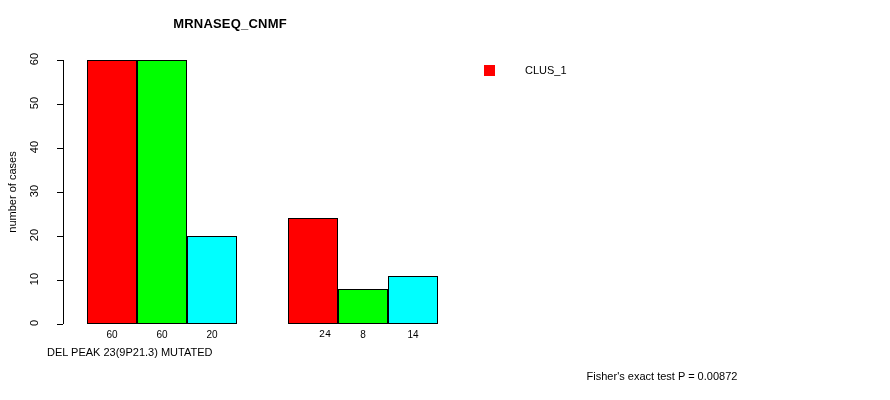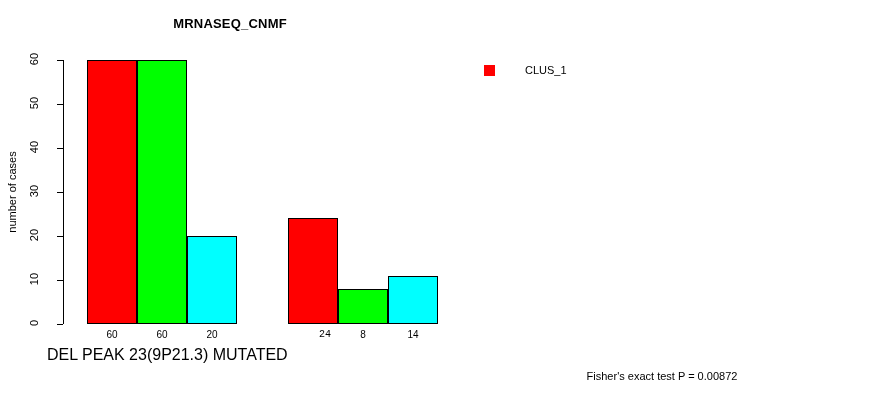--- a/index.html
+++ b/index.html
@@ -74,22 +74,21 @@
   .bar {
     box-sizing: border-box;
     border: 1px solid #000000;
   }
   .bar-value-label {
     font-size: 10px;
     text-align: center;
     white-space: nowrap;
   }
   .group-label {
-    font-size: 16px;
-    text-align: center;
+    font-size: 11px;
     white-space: nowrap;
   }
 
   
   #legend {
     left: 484px;
     top: 60px;
     width: 150px;
   }
   .legend-row {

